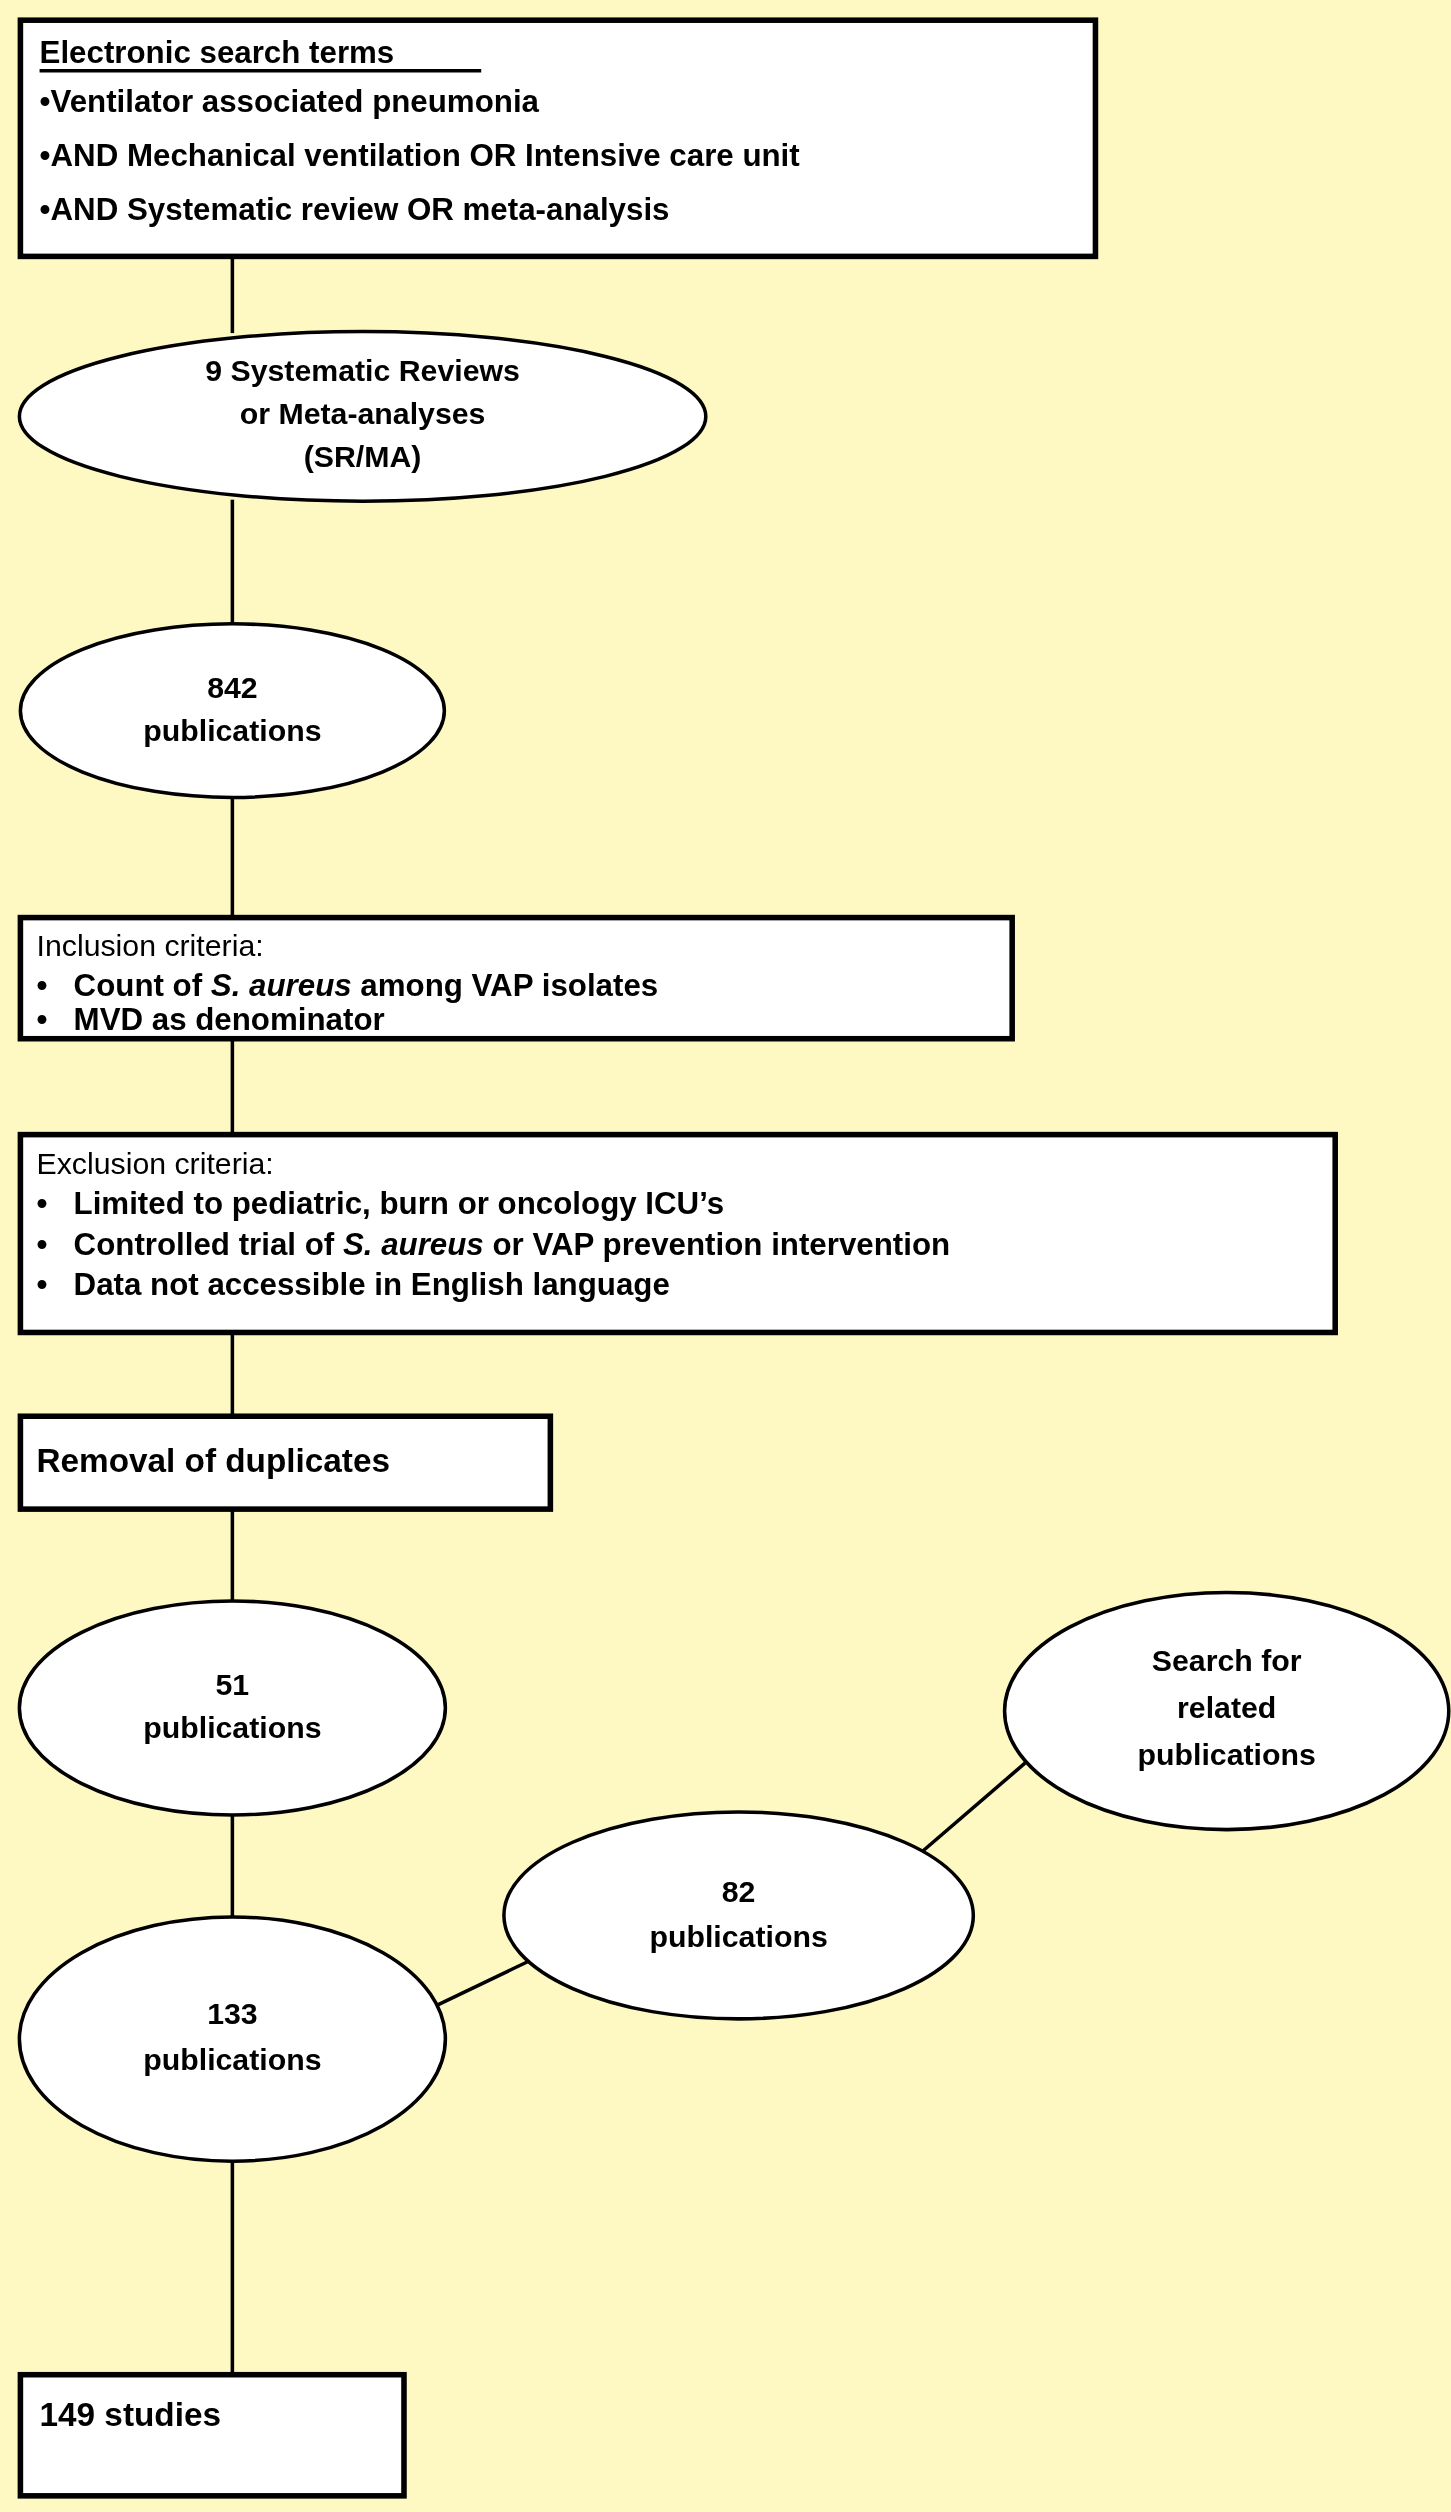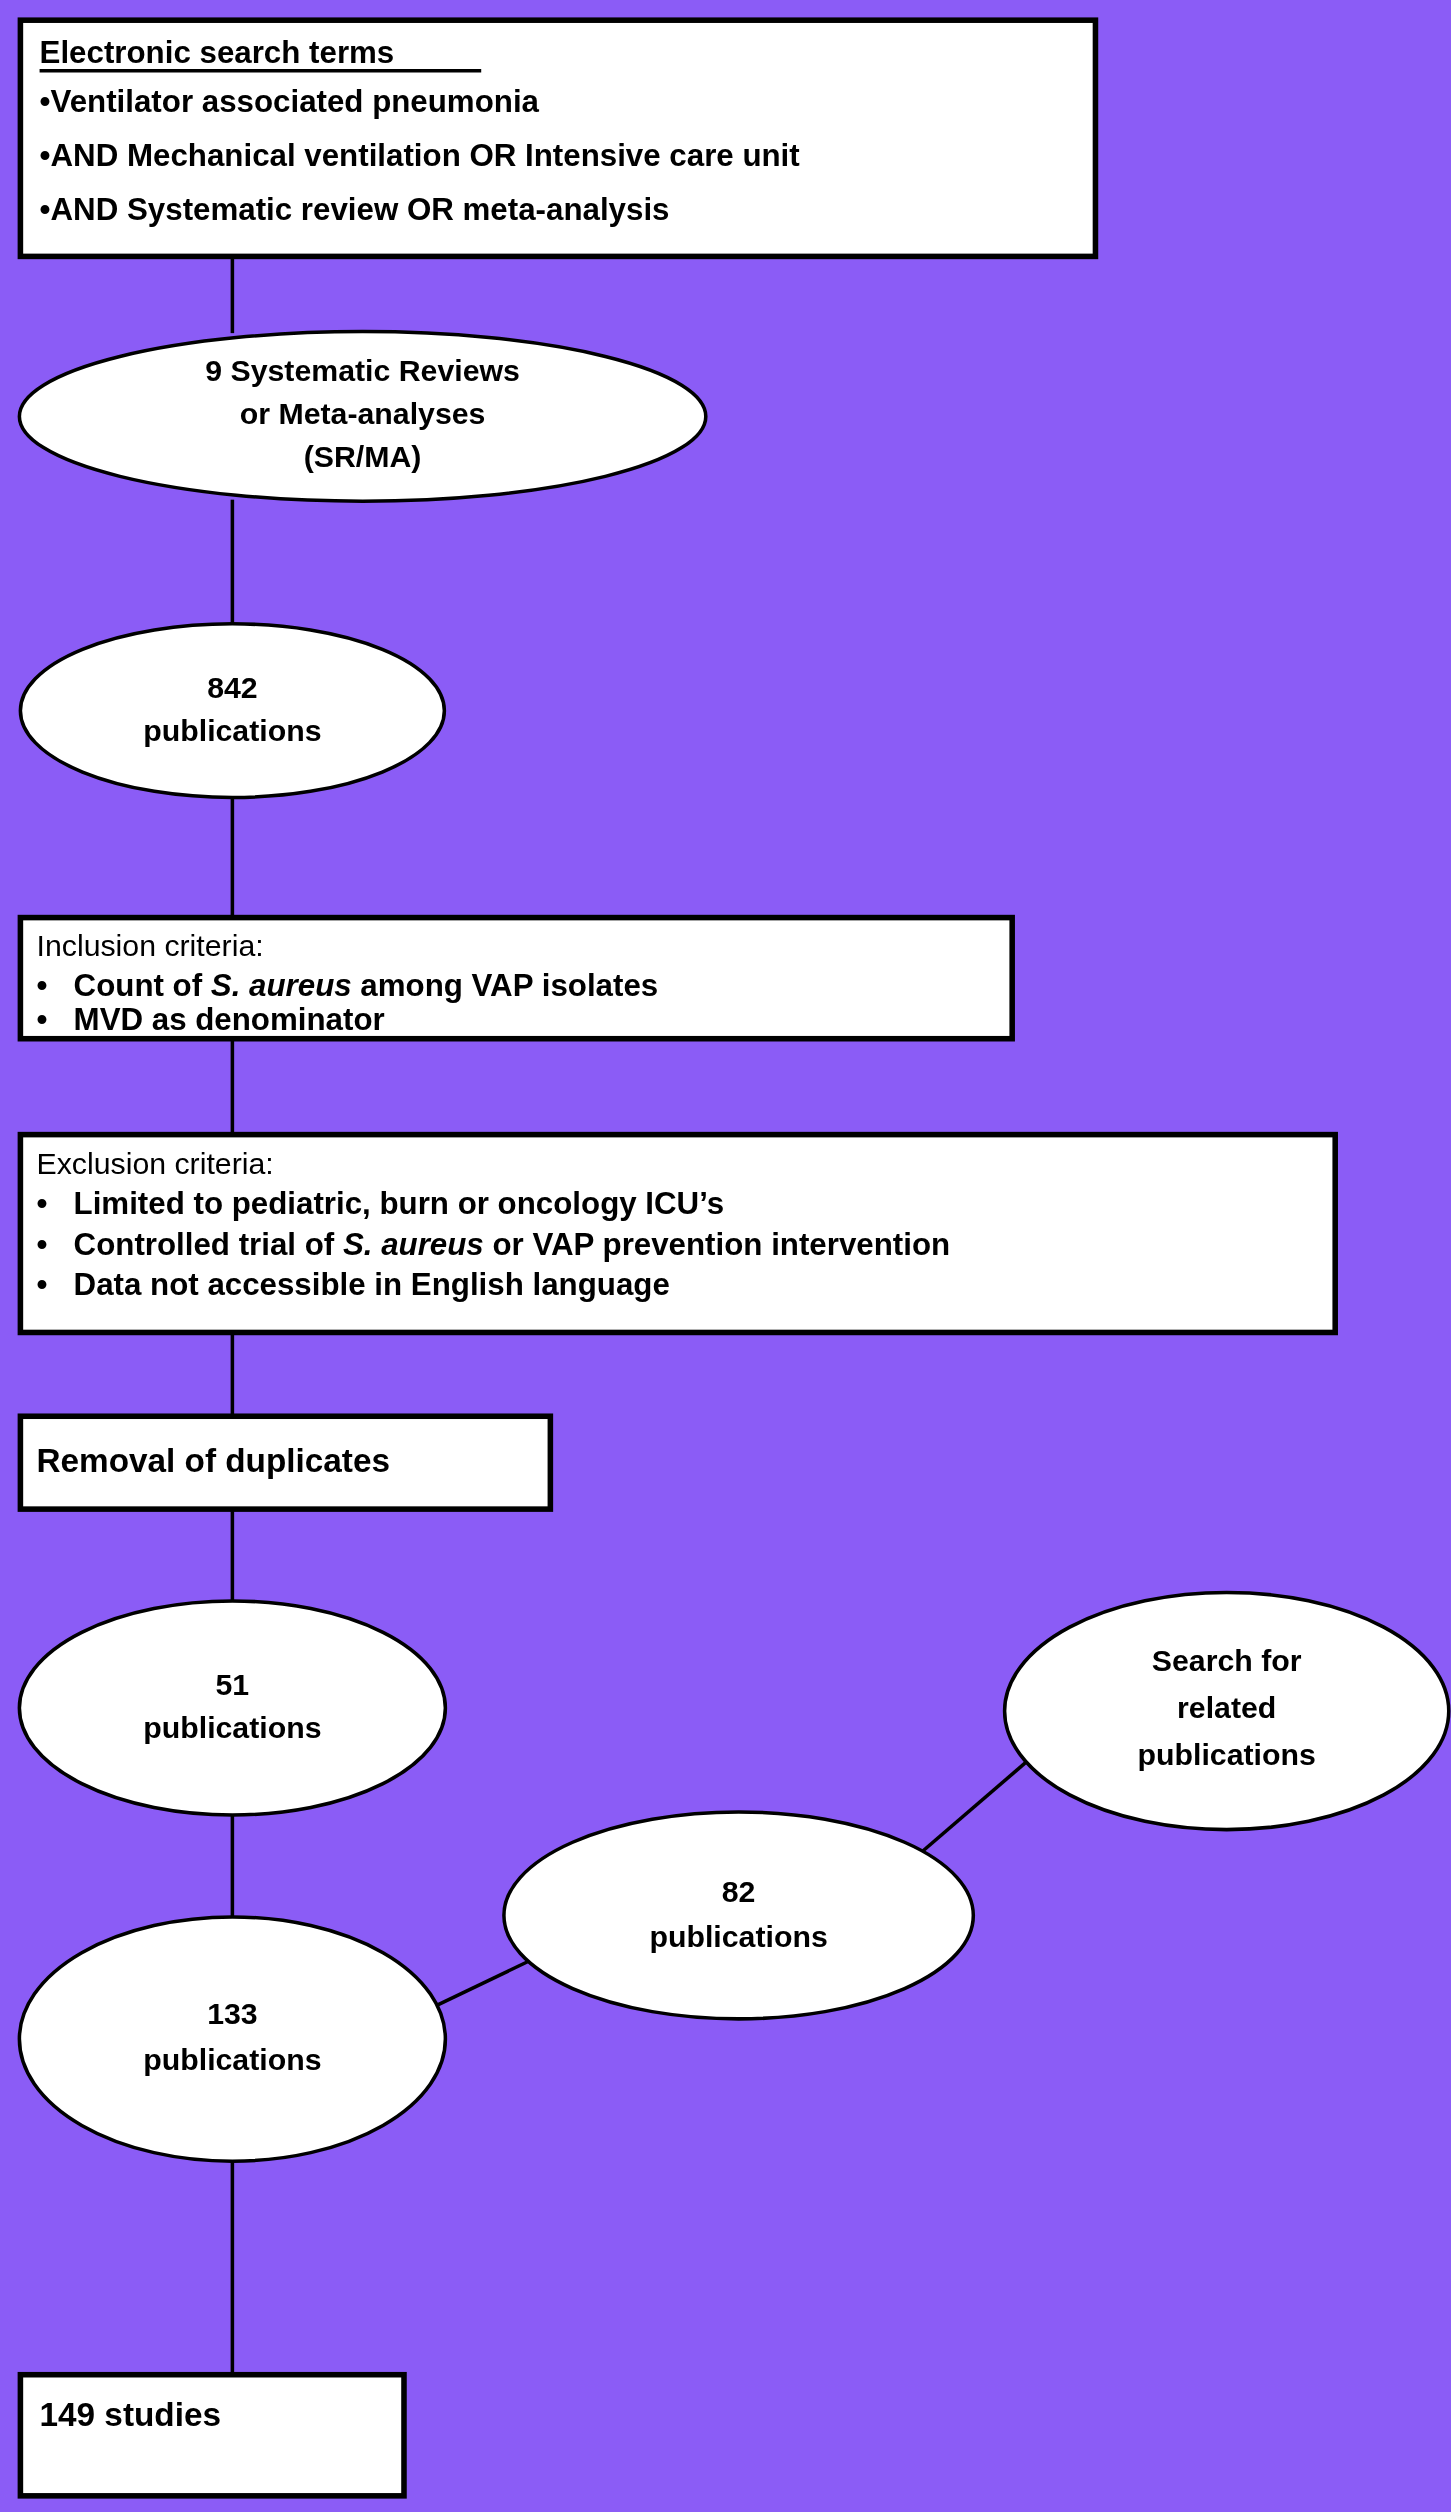--- a/index.html
+++ b/index.html
@@ -7,21 +7,21 @@
     padding: 0;
     background: #ffffff;
   }
   body {
     font-family: "Liberation Sans", sans-serif;
   }
   #flowchart-root {
     position: relative;
     width: 1452px;
     height: 2512px;
-    background: #8b5cf6;
+    background: #fef9c3;
     overflow: hidden;
   }
   svg.diagram {
     position: absolute;
     top: 0;
     left: 0;
     width: 1452px;
     height: 2512px;
   }
   .node-box {

